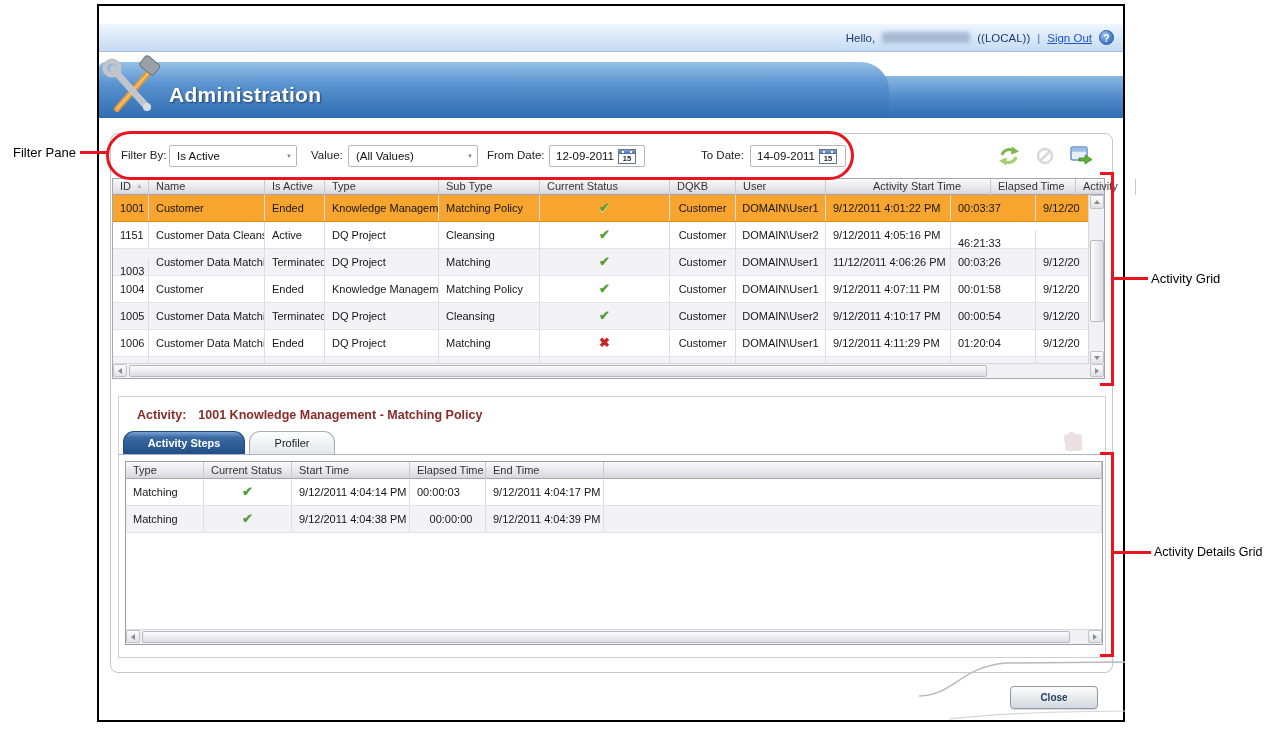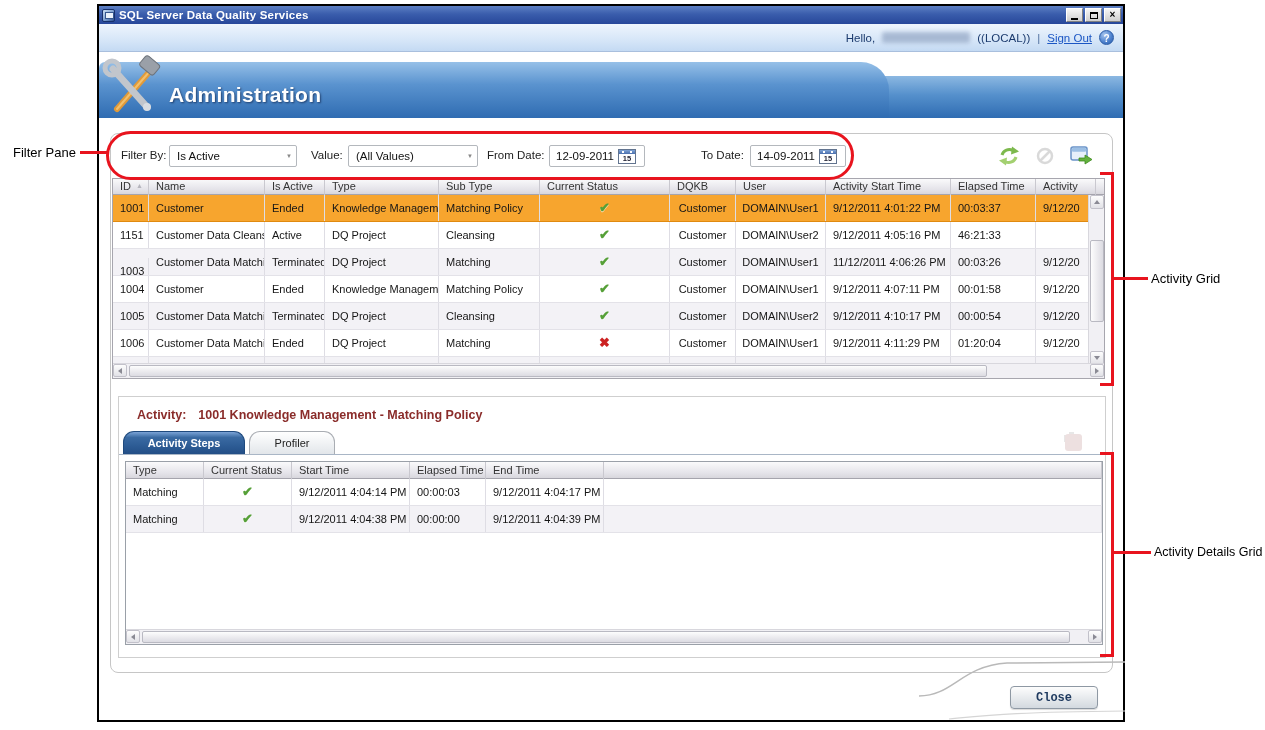--- a/index.html
+++ b/index.html
@@ -119,51 +119,36 @@
   .faded-ico { position:absolute; left:946px; top:37px; width:17px; height:17px; border-radius:3px;
     background:#d9bcbc; opacity:.45; box-shadow:-6px -4px 0 -5px #ccc, -2px -8px 0 -6px #ccc, 3px -5px 0 -6px #ccc; }
   #dg { position:absolute; left:6px; top:64px; width:978px; height:184px; border:1px solid #9aa0a8; background:#fff; }
   #dg-head { position:absolute; left:0; top:0; width:100%; height:17px; }
   #dg-head .hcell { height:17px; padding-top:2px; }
   #dg-body { position:absolute; left:0; top:17px; width:100%; }
 
   
   .swoosh { position:absolute; left:820px; top:650px; }
   .closebtn { position:absolute; left:911px; top:680px; width:88px; height:23px; border:1px solid #8e98a3; border-radius:4px;
-    background:linear-gradient(180deg,#fdfdfd 0%,#e8ebee 50%,#d3d9df 100%); font-size:12px; font-weight:bold; color:#1f3a5f;
-    display:flex; align-items:center; justify-content:center; box-shadow:0 1px 1px rgba(0,0,0,.15);font-family:Liberation Mono, monospace; }
+    background:linear-gradient(180deg,#fdfdfd 0%,#e8ebee 50%,#d3d9df 100%); font-size:10px; font-weight:bold; color:#1f3a5f;
+    display:flex; align-items:center; justify-content:center; box-shadow:0 1px 1px rgba(0,0,0,.15); }
 
   
   .ann { position:absolute; z-index:50; font-size:13px; color:#000; }
   .ann-line { position:absolute; z-index:50; border-top:3px solid #e8141e; }
   .ann-oval { position:absolute; z-index:50; left:106px; top:131px; width:748px; height:49px; border:3px solid #e8141e; border-radius:26px; }
   .bracket { position:absolute; z-index:50; width:14px; border-right:3px solid #e8141e; border-top:3px solid #e8141e; border-bottom:3px solid #e8141e; }
 </style>
 </head>
 <body>
 
 <div class="page">
 
   <div id="win">
 
-    <div class="titlebar">
-      <span class="appicon"></span>
-      <span class="ttl">SQL Server Data Quality Services</span>
-      <div class="winbtns">
-        <span class="wbtn">
-            <span class="g-min"></span>
-          </span>
-        <span class="wbtn">
-            <span class="g-res"></span>
-          </span>
-        <span class="wbtn">
-            <span class="g-clo">×</span>
-          </span>
-      </div>
-    </div>
 
     <div class="userbar">
       <span>Hello,</span>
       <span class="mask-user"></span>
       <span>((LOCAL))</span>
       <span class="sep">|</span>
       <span class="signout">Sign Out</span>
       <span class="helpicon">?</span>
     </div>
 
@@ -239,21 +224,21 @@
       <div id="ag">
         <div id="ag-head" class="hrow">
             <div class="hcell" style="width: 36px;">ID<span class="sort">▲</span></div>
             <div class="hcell" style="width: 116px;">Name</div>
             <div class="hcell" style="width: 60px;">Is Active</div>
             <div class="hcell" style="width: 114px;">Type</div>
             <div class="hcell" style="width: 101px;">Sub Type</div>
             <div class="hcell" style="width: 130px;">Current Status</div>
             <div class="hcell" style="width: 66px;">DQKB</div>
             <div class="hcell" style="width: 90px;">User</div>
-            <div class="hcell" style="width: 125px;">Activity Start Time</div>
+            <div class="hcell" style="width: 125px; margin-left: 40px;">Activity Start Time</div>
             <div class="hcell" style="width: 85px;">Elapsed Time</div>
             <div class="hcell" style="width: 60px;">Activity</div>
           </div>
         <div id="ag-body">
             <div class="inner">
               <div class="row sel">
                 <div class="cell" style="width: 36px;">1001</div>
                 <div class="cell" style="width: 116px;">Customer</div>
                 <div class="cell" style="width: 60px;">Ended</div>
                 <div class="cell" style="width: 114px;">Knowledge Management</div>
@@ -268,21 +253,21 @@
               <div class="row">
                 <div class="cell" style="width: 36px;">1151</div>
                 <div class="cell" style="width: 116px;">Customer Data Cleansing</div>
                 <div class="cell" style="width: 60px;">Active</div>
                 <div class="cell" style="width: 114px;">DQ Project</div>
                 <div class="cell" style="width: 101px;">Cleansing</div>
                 <div class="cell c" style="width: 130px;"><span class="chk">✔</span></div>
                 <div class="cell c" style="width: 66px;">Customer</div>
                 <div class="cell c" style="width: 90px;">DOMAIN\User2</div>
                 <div class="cell" style="width: 125px;">9/12/2011 4:05:16 PM</div>
-                <div class="cell" style="width: 85px;">46:21:33</div>
+                <div class="cell" style="width: 85px; margin-top: 8px;">46:21:33</div>
                 <div class="cell" style="width: 60px;"></div>
               </div>
               <div class="row">
                 <div class="cell" style="width: 36px; margin-top: 9px;">1003</div>
                 <div class="cell" style="width: 116px;">Customer Data Matching</div>
                 <div class="cell" style="width: 60px;">Terminated</div>
                 <div class="cell" style="width: 114px;">DQ Project</div>
                 <div class="cell" style="width: 101px;">Matching</div>
                 <div class="cell c" style="width: 130px;"><span class="chk">✔</span></div>
                 <div class="cell c" style="width: 66px;">Customer</div>
@@ -388,21 +373,21 @@
                 <div class="cell c" style="width: 88px;"><span class="chk">✔</span></div>
                 <div class="cell" style="width: 118px;">9/12/2011 4:04:14 PM</div>
                 <div class="cell" style="width: 76px;">00:00:03</div>
                 <div class="cell" style="width: 118px;">9/12/2011 4:04:17 PM</div>
                 <div class="cell" style="width: 498px;"></div>
               </div>
               <div class="row">
                 <div class="cell" style="width: 78px;">Matching</div>
                 <div class="cell c" style="width: 88px;"><span class="chk">✔</span></div>
                 <div class="cell" style="width: 118px;">9/12/2011 4:04:38 PM</div>
-                <div class="cell" style="width: 76px;">00:00:00</div>
+                <div class="cell" style="width: 76px; text-align: center;">00:00:00</div>
                 <div class="cell" style="width: 118px;">9/12/2011 4:04:39 PM</div>
                 <div class="cell" style="width: 498px;"></div>
               </div>
             </div>
           <div class="hscroll" style="width:976px;">
             <span class="sbtn" style="top:0;left:0;height:13px;">
                 <span class="tri-lf"></span>
               </span>
             <span class="hthumb" style="left:16px;width:928px;"></span>
             <span class="sbtn" style="top:0;right:0;left:auto;height:13px;">

